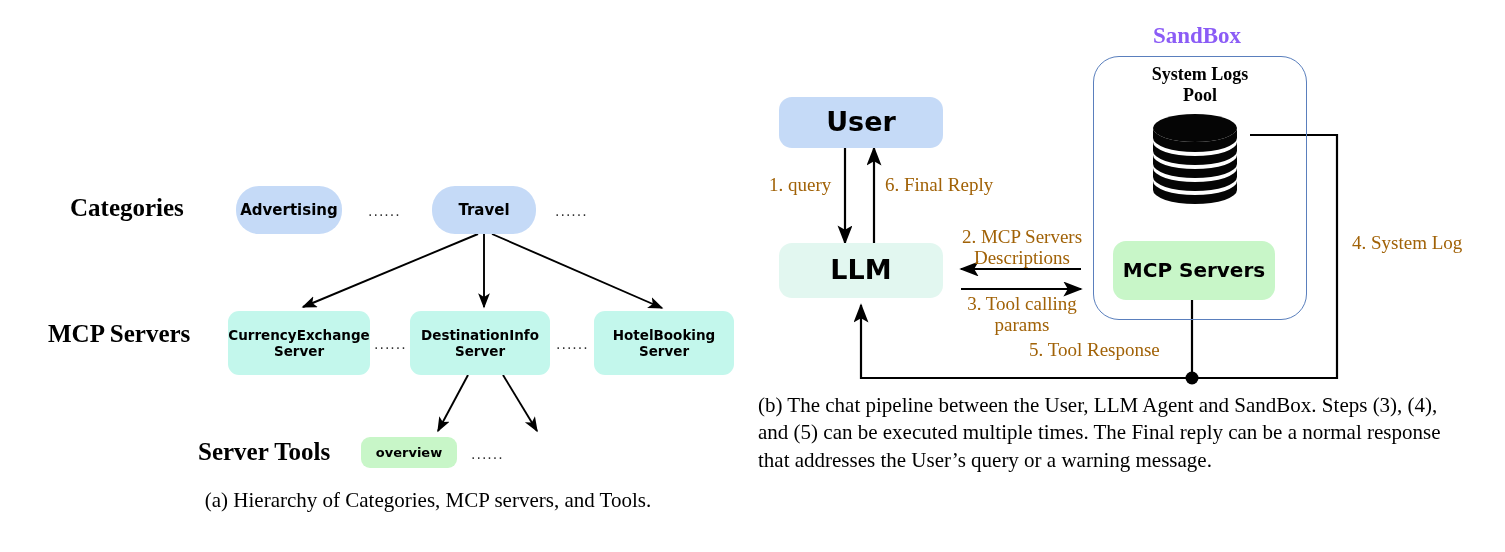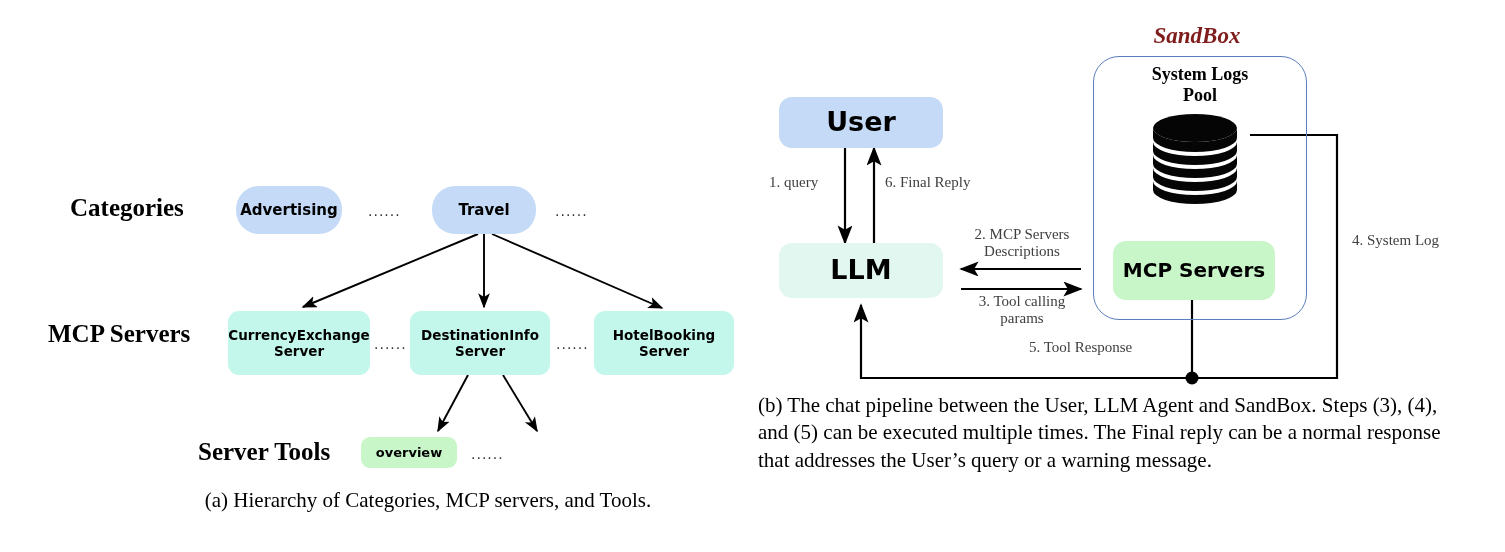--- a/index.html
+++ b/index.html
@@ -45,22 +45,22 @@
   .caption {
     position: absolute;
     font-family: "Liberation Serif", serif;
     font-size: 21px;
     color: #000000;
     line-height: 1.30;
   }
   .steplabel {
     position: absolute;
     font-family: "Liberation Serif", serif;
-    font-size: 15px;
-    color: #404040;
+    font-size: 19px;
+    color: #a16207;
     white-space: nowrap;
     line-height: 1.12;
   }
   .steplabel.ctr { text-align: center; }
 
   .dots {
     position: absolute;
     font-family: "DejaVu Sans", sans-serif;
     font-size: 14px;
     letter-spacing: 1px;
@@ -82,22 +82,21 @@
     border: 1.6px solid #5a7fbd;
     border-radius: 26px;
     background: transparent;
   }
   .sandbox-title {
     position: absolute;
     font-family: "Liberation Serif", serif;
     font-weight: bold;
     font-size: 23px;
     white-space: nowrap;
-    color: #7f1d1d;
-    font-style: italic;
+    color: #8b5cf6;
   }
   .pool-title {
     position: absolute;
     font-family: "Liberation Serif", serif;
     font-weight: bold;
     font-size: 18px;
     text-align: center;
     line-height: 1.16;
     color: #000;
   }

